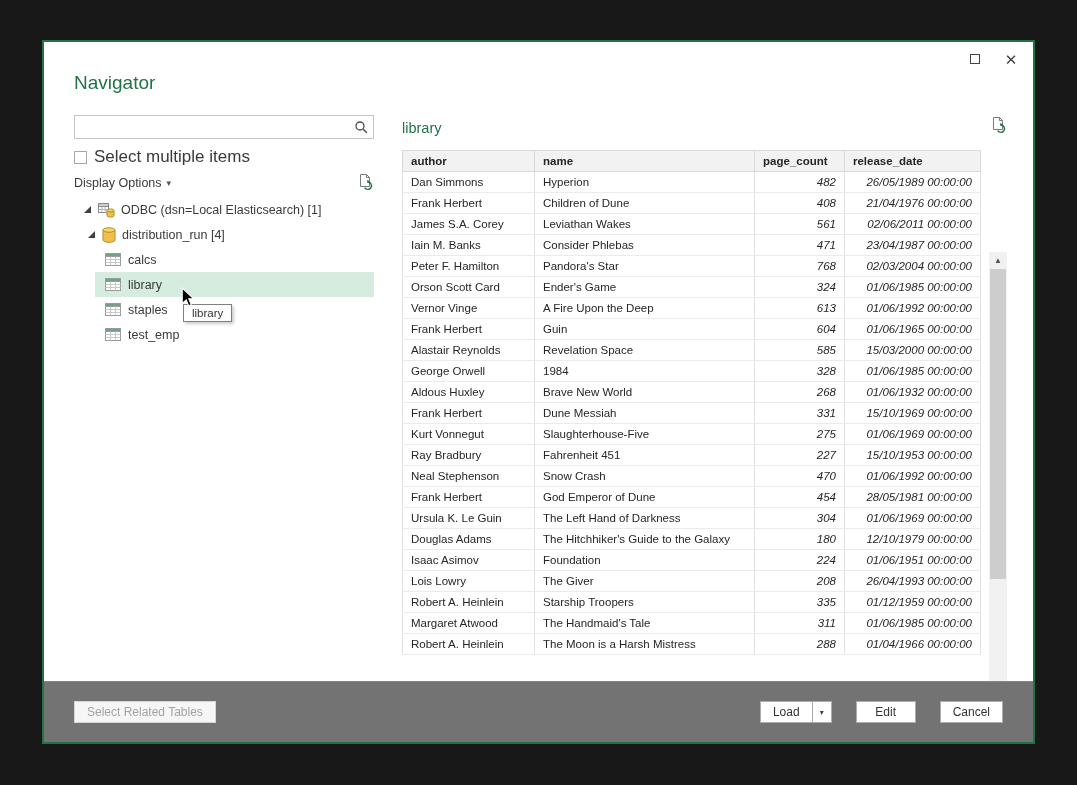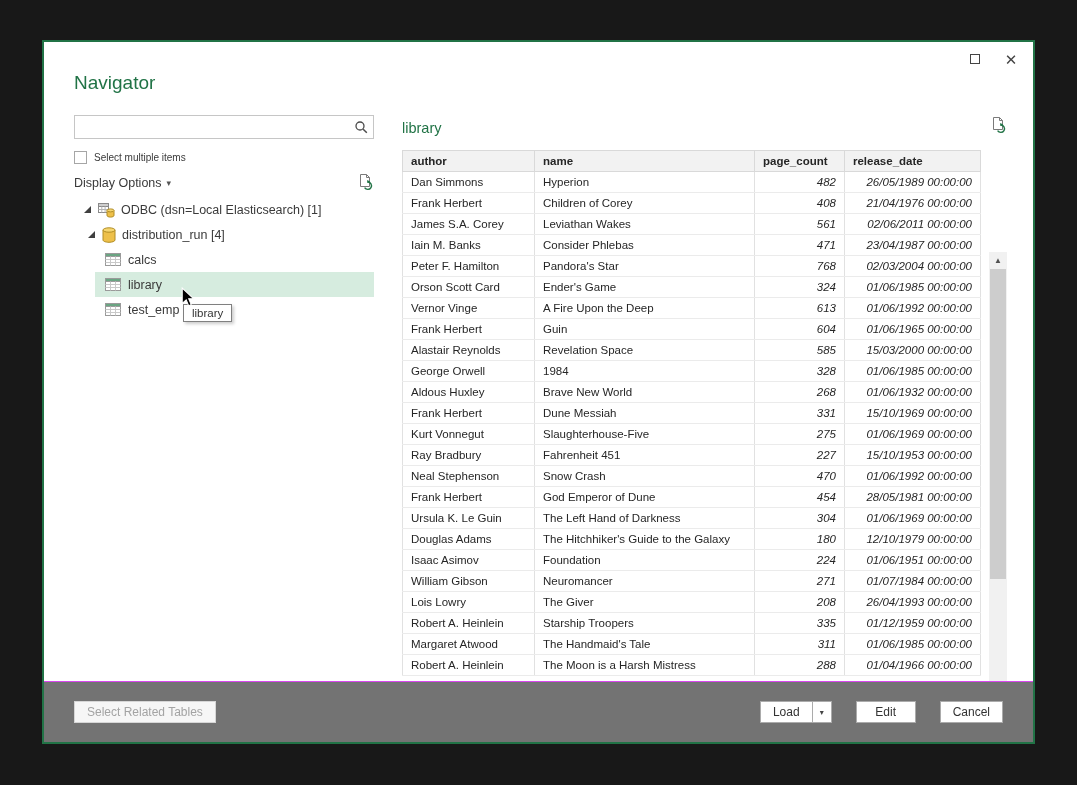--- a/index.html
+++ b/index.html
@@ -29,21 +29,21 @@
 
   
   .left-panel { position: absolute; left: 30px; top: 73px; width: 300px; }
 
   .search-box { position: relative; width: 300px; height: 24px; border: 1px solid #c6c6c6; background: #fff; }
   .search-box input { width: 100%; height: 100%; border: none; outline: none; padding: 0 28px 0 8px; font: 12px "Liberation Sans", sans-serif; color: #333; background: transparent; }
   .search-icon { position: absolute; right: 5px; top: 4px; width: 14px; height: 14px; cursor: pointer; }
 
   .multi-row { display: flex; align-items: center; gap: 7px; margin-top: 10px; height: 16px; }
   .checkbox { width: 13px; height: 13px; border: 1px solid #a6a6a6; background: #fff; cursor: pointer; flex: none; }
-  .multi-label { font-size: 10px; color: #3a3a3a; }
+  .multi-label { font-size: 17px; color: #3a3a3a; }
 
   .options-row { display: flex; align-items: center; justify-content: space-between; margin-top: 9px; height: 18px; }
   .display-options { display: flex; align-items: center; gap: 5px; font-size: 12.5px; color: #3a3a3a; cursor: pointer; }
   .caret-down { font-size: 9px; color: #555; }
 
   
   .tree { margin-top: 5px; font-size: 12.5px; color: #3a3a3a; }
   .tree-row { height: 25px; display: flex; align-items: center; cursor: default; }
   .tree-row.lvl0 { padding-left: 10px; }
   .tree-row.lvl1 { padding-left: 14px; }
@@ -204,20 +204,30 @@
     <span class="tree-label">library</span>
   </div>
             <div class="tree-item">
     <span class="tree-icon">
       <svg width="16" height="13" viewBox="0 0 16 13">
         <rect x="0.5" y="0.5" width="15" height="12" fill="#fff" stroke="#9a9a9a"></rect>
         <rect x="0.5" y="0.5" width="15" height="3" fill="#6ba583" stroke="#9a9a9a"></rect>
         <path d="M0.5,6.5 h15 M0.5,9.5 h15 M5.5,3.5 v9 M10.5,3.5 v9" stroke="#c9c9c9" fill="none"></path>
       </svg>
     </span>
+    <span class="tree-label">staples</span>
+  </div>
+            <div class="tree-item">
+    <span class="tree-icon">
+      <svg width="16" height="13" viewBox="0 0 16 13">
+        <rect x="0.5" y="0.5" width="15" height="12" fill="#fff" stroke="#9a9a9a"></rect>
+        <rect x="0.5" y="0.5" width="15" height="3" fill="#6ba583" stroke="#9a9a9a"></rect>
+        <path d="M0.5,6.5 h15 M0.5,9.5 h15 M5.5,3.5 v9 M10.5,3.5 v9" stroke="#c9c9c9" fill="none"></path>
+      </svg>
+    </span>
     <span class="tree-label">test_emp</span>
   </div>
           </div>
       </div>
     </div>
 
     <div class="preview">
       <div class="preview-header">
         <span class="preview-title">library</span>
         <span class="refresh-btn">
@@ -248,21 +258,21 @@
           </thead>
           <tbody>
               <tr>
     <td class="txt">Dan Simmons</td>
     <td class="txt">Hyperion</td>
     <td class="num">482</td>
     <td class="date">26/05/1989 00:00:00</td>
   </tr>
               <tr>
     <td class="txt">Frank Herbert</td>
-    <td class="txt">Children of Corey</td>
+    <td class="txt">Children of Dune</td>
     <td class="num">408</td>
     <td class="date">21/04/1976 00:00:00</td>
   </tr>
               <tr>
     <td class="txt">James S.A. Corey</td>
     <td class="txt">Leviathan Wakes</td>
     <td class="num">561</td>
     <td class="date">02/06/2011 00:00:00</td>
   </tr>
               <tr>
@@ -353,26 +363,20 @@
     <td class="txt">Douglas Adams</td>
     <td class="txt">The Hitchhiker's Guide to the Galaxy</td>
     <td class="num">180</td>
     <td class="date">12/10/1979 00:00:00</td>
   </tr>
               <tr>
     <td class="txt">Isaac Asimov</td>
     <td class="txt">Foundation</td>
     <td class="num">224</td>
     <td class="date">01/06/1951 00:00:00</td>
-  </tr>
-              <tr>
-    <td class="txt">William Gibson</td>
-    <td class="txt">Neuromancer</td>
-    <td class="num">271</td>
-    <td class="date">01/07/1984 00:00:00</td>
   </tr>
               <tr>
     <td class="txt">Lois Lowry</td>
     <td class="txt">The Giver</td>
     <td class="num">208</td>
     <td class="date">26/04/1993 00:00:00</td>
   </tr>
               <tr>
     <td class="txt">Robert A. Heinlein</td>
     <td class="txt">Starship Troopers</td>

